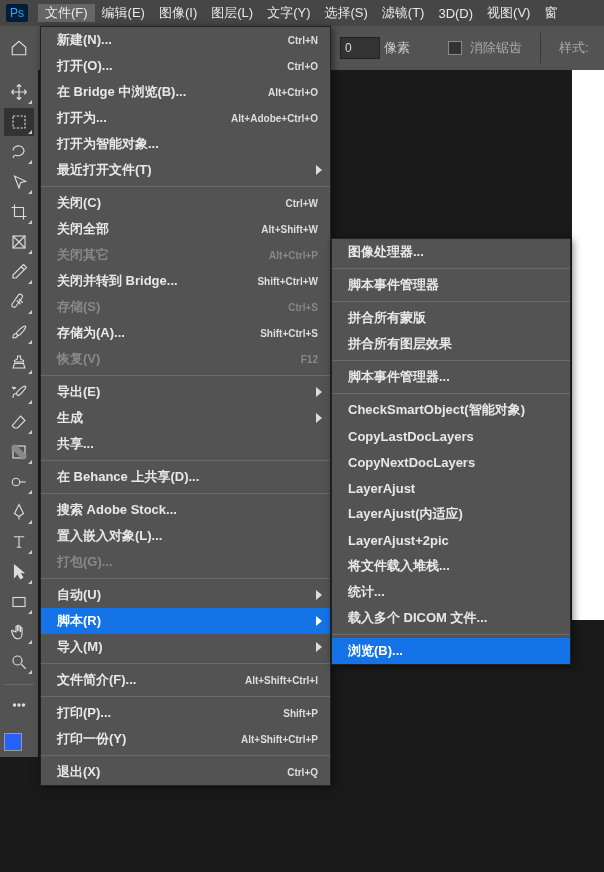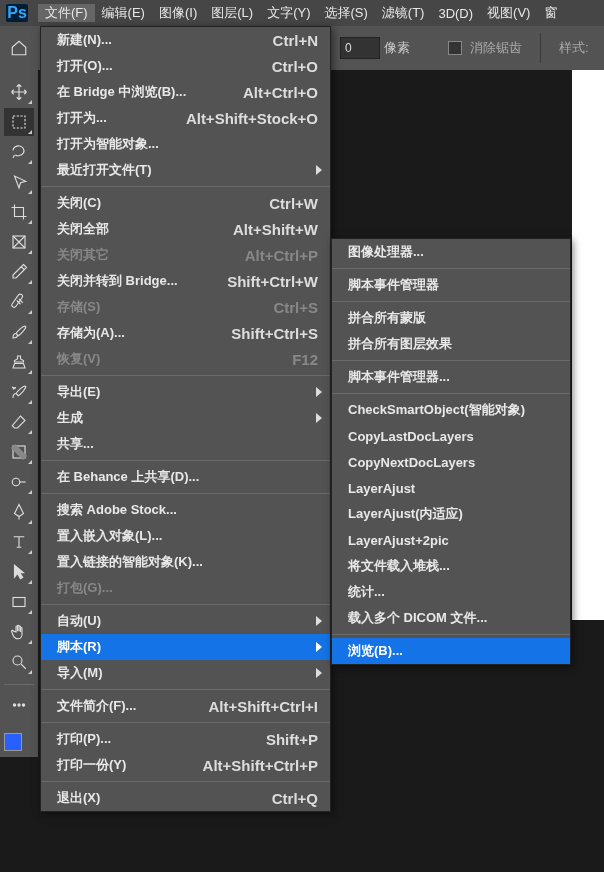--- a/index.html
+++ b/index.html
@@ -1,20 +1,20 @@
 <!DOCTYPE html>
 <html><head>
 <meta charset="utf-8">
 <style>
 * { margin:0; padding:0; box-sizing:border-box; user-select:none; }
 body { background:#1a1a1a; width:604px; height:872px; overflow:hidden; font-family:"Microsoft YaHei","SimSun",sans-serif; font-size:13px; color:#e8e8e8; position:relative; }
 
 
 .menubar { height:26px; background:#464646; display:flex; align-items:center; padding-left:6px; }
-.ps-icon { width:22px; height:18px; background:#001e36; border-radius:2px; display:flex; align-items:center; justify-content:center; margin-right:10px; color:#31a8ff; font-size:16px; font-weight:bold; }
+.ps-icon { width:22px; height:18px; background:#001e36; border-radius:2px; display:flex; align-items:center; justify-content:center; margin-right:10px; color:#31a8ff; font-size:12px; font-weight:normal; }
 .menu-item { padding:0 7px; cursor:default; white-space:nowrap; }
 .menu-item.open { background:#666; }
 
 
 .options-bar { height:44px; background:#535353; display:flex; align-items:center; padding-left:6px; gap:8px; }
 .home-icon { width:26px; height:26px; display:flex; align-items:center; justify-content:center; }
 .options-field { display:flex; align-items:center; gap:4px; color:#ccc; margin-left:300px; }
 .options-field input { background:#333; border:1px solid #222; color:#ddd; width:40px; height:22px; padding:0 4px; font-size:12px; }
 .checkbox-square { width:14px; height:14px; border:1px solid #888; background:#333; margin-left:30px; }
 .options-text { color:#aaa; }
@@ -30,21 +30,21 @@
 
 
 .dropdown { position:absolute; background:#535353; border:1px solid #222; box-shadow:2px 2px 8px rgba(0,0,0,.5); display:flex; flex-direction:column;font-weight:bold; }
 .dropdown-main { left:40px; top:26px; width:291px; }
 .dropdown-sub { left:331px; top:238px; width:240px; }
 .menu-row { height:26px; display:flex; align-items:center; padding:0 12px 0 16px; justify-content:space-between; position:relative; }
 .menu-row.hl { background:#1473e6; }
 .menu-row.hl .menu-label, .menu-row.hl .menu-shortcut { color:#fff; }
 .menu-row.disabled .menu-label, .menu-row.disabled .menu-shortcut { color:#888; }
 .menu-label { white-space:nowrap; }
-.menu-shortcut { color:#ddd; font-size:15px; white-space:nowrap; margin-left:10px; }
+.menu-shortcut { color:#ddd; font-size:10px; white-space:nowrap; margin-left:10px; }
 .menu-sep { height:1px; background:#6a6a6a; margin:3px 0; }
 .sub-arrow { width:0; height:0; border-top:5px solid transparent; border-bottom:5px solid transparent; border-left:6px solid #ddd; position:absolute; right:8px; }
 .menu-row.hl .sub-arrow { border-left-color:#fff; }
 
 
 .canvas-peek { position:absolute; right:0; top:70px; background:#fff; width:32px; height:550px; }
 
 svg { width:18px; height:18px; stroke:#ddd; fill:none; stroke-width:1.5; }
 </style>
 </head>
@@ -230,21 +230,21 @@
     <div class="menu-row hoverable">
       <span class="menu-label">打开(O)...</span>
       <span class="menu-shortcut">Ctrl+O</span>
     </div>
     <div class="menu-row hoverable">
       <span class="menu-label">在 Bridge 中浏览(B)...</span>
       <span class="menu-shortcut">Alt+Ctrl+O</span>
     </div>
     <div class="menu-row hoverable">
       <span class="menu-label">打开为...</span>
-      <span class="menu-shortcut">Alt+Shift+Stock+O</span>
+      <span class="menu-shortcut">Alt+Adobe+Ctrl+O</span>
     </div>
     <div class="menu-row hoverable">
       <span class="menu-label">打开为智能对象...</span>
     </div>
     <div class="menu-row hoverable">
       <span class="menu-label">最近打开文件(T)</span>
       <span class="sub-arrow"></span>
     </div>
     <div class="menu-sep"></div>
     <div class="menu-row hoverable">
@@ -291,23 +291,20 @@
     <div class="menu-row hoverable">
       <span class="menu-label">在 Behance 上共享(D)...</span>
     </div>
     <div class="menu-sep"></div>
     <div class="menu-row hoverable">
       <span class="menu-label">搜索 Adobe Stock...</span>
     </div>
     <div class="menu-row hoverable">
       <span class="menu-label">置入嵌入对象(L)...</span>
     </div>
-    <div class="menu-row hoverable">
-      <span class="menu-label">置入链接的智能对象(K)...</span>
-    </div>
     <div class="menu-row hoverable disabled">
       <span class="menu-label">打包(G)...</span>
     </div>
     <div class="menu-sep"></div>
     <div class="menu-row hoverable">
       <span class="menu-label">自动(U)</span>
       <span class="sub-arrow"></span>
     </div>
     <div class="menu-row hoverable hl">
       <span class="menu-label">脚本(R)</span>

